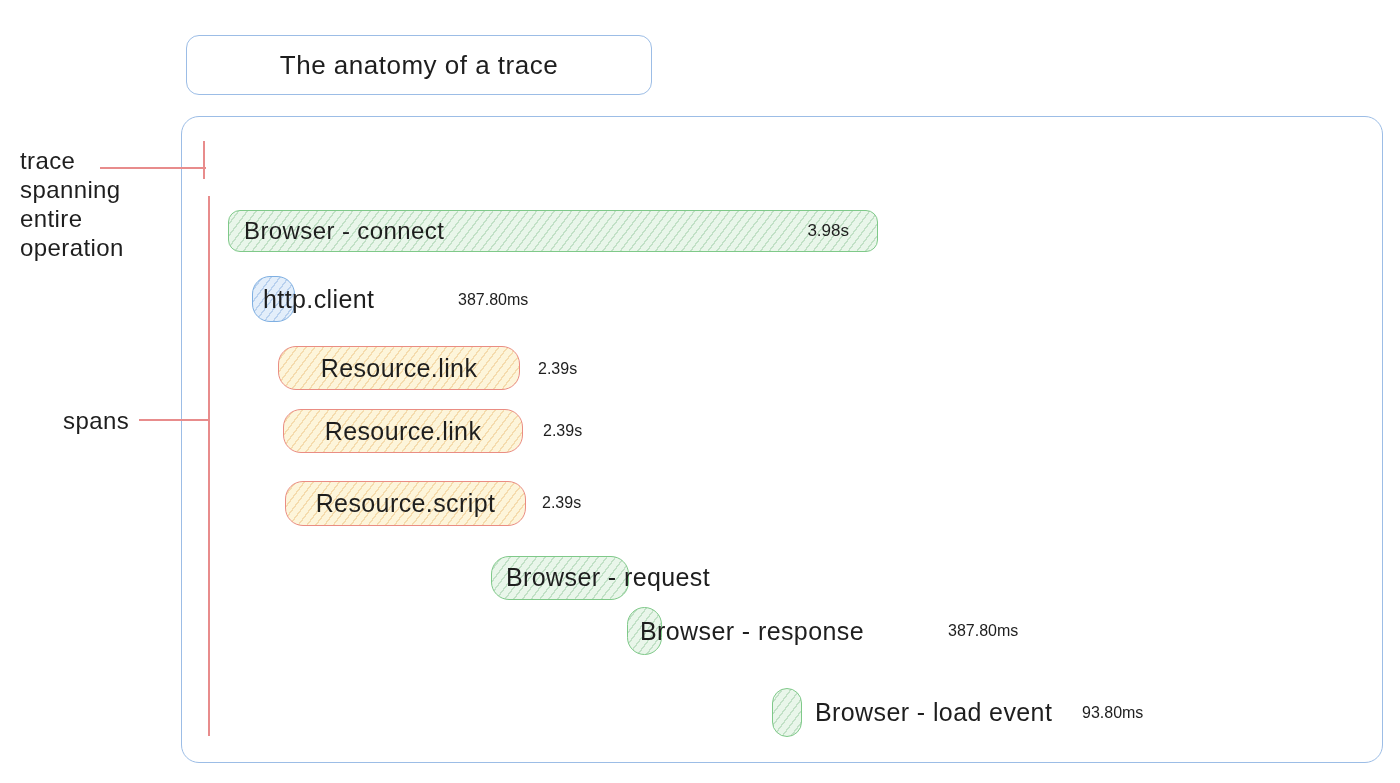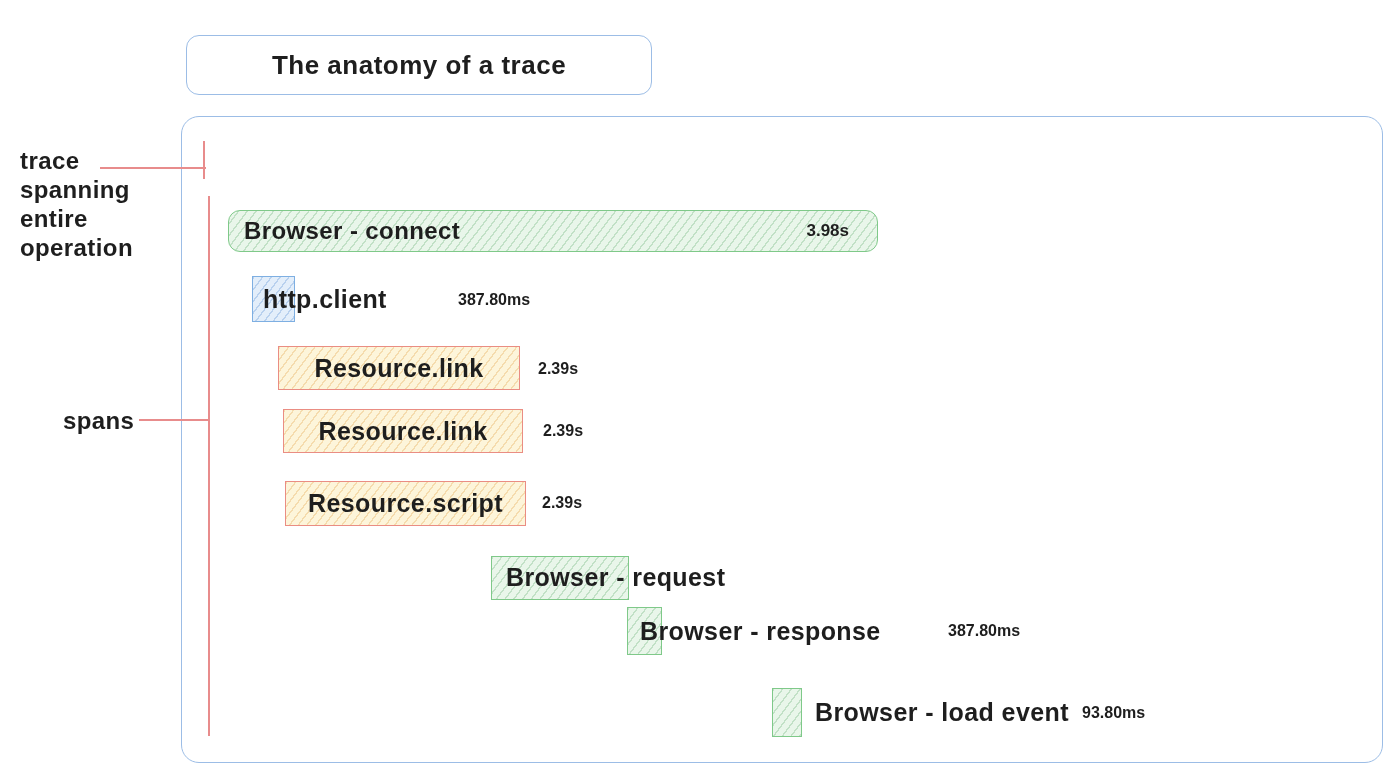--- a/index.html
+++ b/index.html
@@ -1,21 +1,21 @@
 <!DOCTYPE html>
 <html style="--frame-blue: #9cbde6; --annotation-red: #e88c8c; --ink: #1e1e1e; --purple-fill: #ebe3f8; --purple-hatch: rgba(140,105,200,0.30); --purple-border: #a6c6ec; --green-fill: #e9f6ea; --green-hatch: rgba(75,160,90,0.25); --green-border: #7fc989; --blue-fill: #e3eefa; --blue-hatch: rgba(85,140,210,0.30); --blue-border: #7eafe2; --yellow-fill: #fdf5da; --yellow-hatch: rgba(226,160,68,0.30); --yellow-border: #ea8d83;"><head>
 <meta charset="utf-8">
 <style>
   html,body{margin:0;padding:0;}
   body{
     width:1400px;height:783px;background:#ffffff;overflow:hidden;
     font-family:"Liberation Sans","DejaVu Sans",sans-serif;
     color:var(--ink,#1e1e1e);
   }
-  .canvas{position:relative;width:1400px;height:783px;font-weight:bold;}
+  .canvas{position:relative;width:1400px;height:783px;}
 
   
   .title-box{
     position:absolute;left:186px;top:35px;width:464px;height:58px;
     border:1.6px solid var(--frame-blue);border-radius:13px;
     display:flex;align-items:center;justify-content:center;
     font-size:26px;letter-spacing:.5px;background:#fff;
   }
   .outer{
     position:absolute;left:181px;top:116px;width:1200px;height:645px;
@@ -33,21 +33,21 @@
     background-image:repeating-linear-gradient(127deg,var(--blue-hatch) 0 1.4px,transparent 1.4px 7px);
     border:1.6px solid var(--blue-border);}
   .yellow{background-color:var(--yellow-fill);
     background-image:repeating-linear-gradient(127deg,var(--yellow-hatch) 0 1.4px,transparent 1.4px 7px);
     border:1.6px solid var(--yellow-border);}
 
   .bar{position:absolute;display:flex;align-items:center;justify-content:space-between;
        border-radius:12px;box-sizing:border-box;}
   .bar .lbl{font-size:24px;letter-spacing:.4px;white-space:nowrap;}
   .bar .dur{font-size:17px;white-space:nowrap;}
-  .box{position:absolute;border-radius:0;box-sizing:border-box;}
+  .box{position:absolute;border-radius:18px;box-sizing:border-box;}
   .txt{position:absolute;font-size:25px;line-height:30px;letter-spacing:.4px;white-space:nowrap;z-index:2;}
   .dur-out{position:absolute;font-size:16px;line-height:20px;white-space:nowrap;}
   .boxlbl{display:flex;align-items:center;justify-content:center;font-size:25px;letter-spacing:.4px;}
 
   #bar-trace{left:218px;top:147px;width:1136px;height:41px;padding:0 26px 0 19px;}
   #bar-connect{left:228px;top:210px;width:650px;height:42px;padding:0 28px 0 15px;text-align:center;}
 
   #box-http{left:252px;top:276px;width:43px;height:46px;}
   #txt-http{left:263px;top:284px;}
   #dur-http{left:458px;top:290px;}

